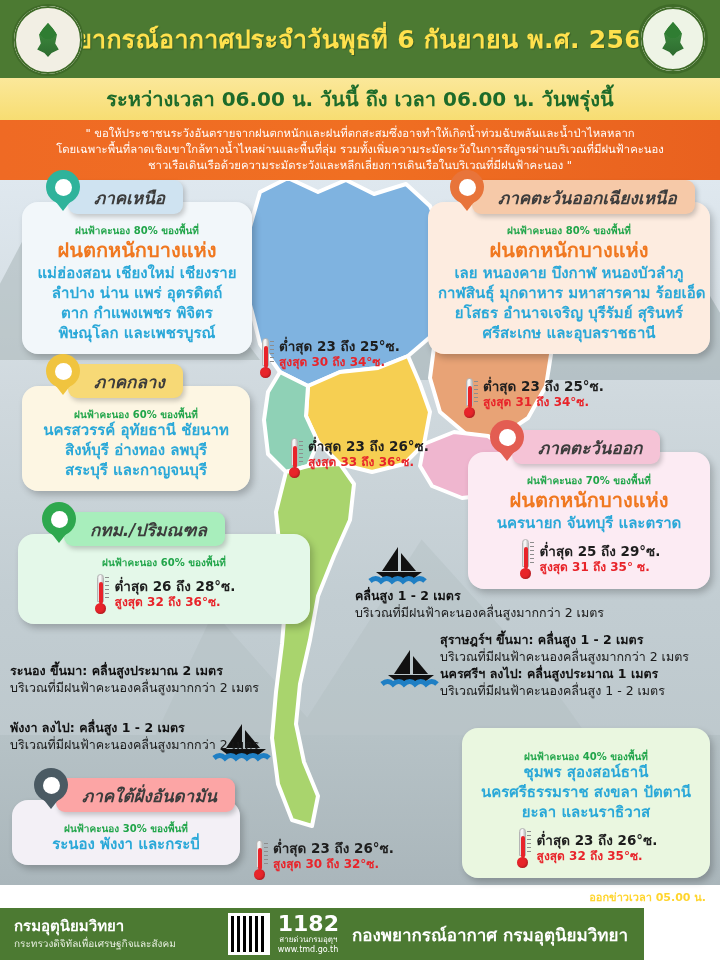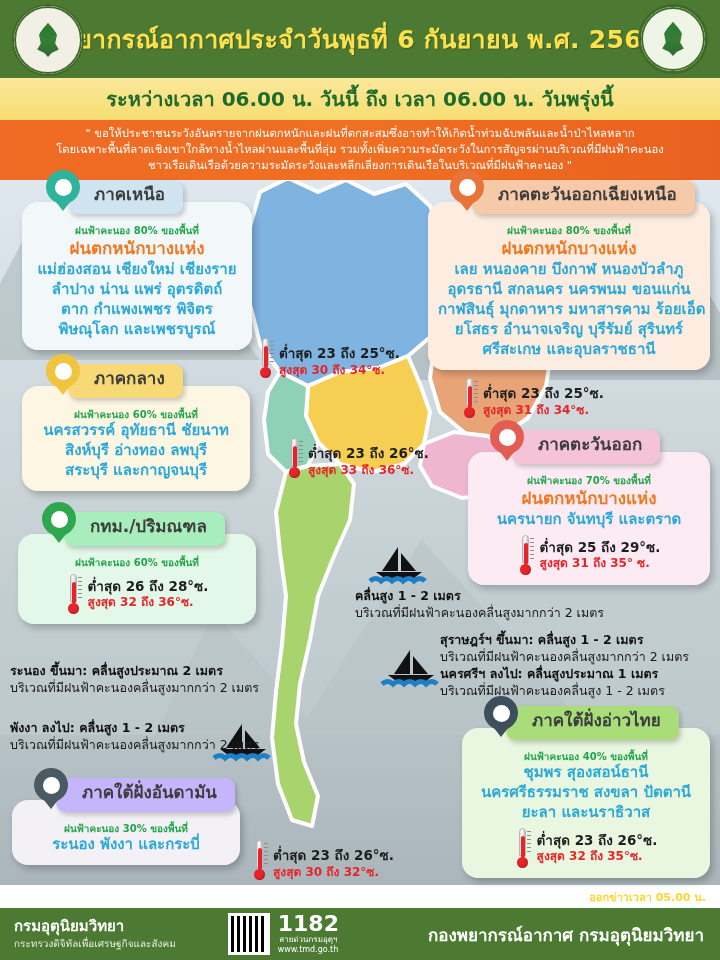--- a/index.html
+++ b/index.html
@@ -78,40 +78,40 @@
     background:linear-gradient(#b6c2c6,#aab6bb);
   }
 
   
   .mapsvg{ position:absolute; left:168px; top:-8px; }
 
   
   .card{ position:absolute; border-radius:16px; box-shadow:3px 4px 7px rgba(0,0,0,.22); }
   .card-tab{
     position:absolute; top:-22px; left:46px; height:34px;
-    border-radius:9px; display:flex; align-items:flex-start;
-    padding:0 18px 0 26px; box-shadow:2px 3px 5px rgba(0,0,0,.2); z-index:1;
+    border-radius:9px; display:flex; align-items:center;
+    padding:0 18px 0 26px; box-shadow:2px 3px 5px rgba(0,0,0,.2); z-index:1;font-style:italic;
   }
   .card-tab .tab-label{ font-size:17px; font-weight:bold; color:#3c3c3c; white-space:nowrap;}
   .pin{
     position:absolute; left:-22px; top:-10px; width:34px; height:46px; z-index:3;
   }
   .pin .head{
     width:34px;height:34px;border-radius:50%;
     display:flex;align-items:center;justify-content:center;
   }
   .pin .head i{ display:block; width:17px;height:17px;border-radius:50%;background:#fff;}
   .pin .tail{
     width:0;height:0;margin:-7px auto 0;
     border-left:11px solid transparent;border-right:11px solid transparent;
   }
   .card-body{ padding:22px 10px 10px; text-align:center; border-radius:16px; }
   .ln{ line-height:1.33; white-space:nowrap;}
   .ln-green{ color:#21a54a; font-weight:bold; font-size:10px;}
-  .ln-orange{ color:#f07820; font-weight:bold; font-size:17px;}
+  .ln-orange{ color:#f07820; font-weight:bold; font-size:20px;}
   .ln-blue{ color:#2aa8d8; font-weight:bold; font-size:15px;}
 
   
   .thermo{ position:relative; width:15px; height:40px; flex:0 0 15px;}
   .thermo .stem{
     position:absolute;left:4px;top:0;width:7px;height:28px;border-radius:4px 4px 0 0;
     background:linear-gradient(90deg,#d8d8d8,#fff 40%,#bdbdbd);
     border:1px solid #b5b5b5;
   }
   .thermo .fill{
@@ -124,35 +124,35 @@
   .thermo .ticks{
     position:absolute; left:12px; top:3px; width:4px; height:22px;
     background:repeating-linear-gradient(#8d8d8d 0 1px, transparent 1px 4px);
   }
   .temprow{ display:flex; align-items:center; justify-content:center; gap:7px; margin-top:5px;}
   .temptxt{ text-align:left; }
   .t-min{ color:#1e1e1e; font-weight:bold; font-size:13.5px; line-height:1.28; white-space:nowrap;}
   .t-max{ color:#e8242a; font-weight:bold; font-size:12px; line-height:1.28; white-space:nowrap;}
 
   
-  .floattemp{ position:absolute; display:flex; align-items:flex-end; gap:6px; z-index:5;}
+  .floattemp{ position:absolute; display:flex; align-items:flex-start; gap:6px; z-index:5;}
 
   
   .wave{ position:absolute; z-index:5; }
   .wave .w-head{ font-size:12.5px; font-weight:bold; color:#101010; white-space:nowrap; line-height:1.35;}
   .wave .w-sub{ font-size:12.5px; color:#1a1a1a; white-space:nowrap; line-height:1.35;}
   .boat{ position:absolute; width:62px; height:40px; z-index:5;}
 
   
   .release{
     position:absolute; right:14px; top:888px;
     color:#ffd52e; font-size:11px; font-weight:bold; white-space:nowrap; z-index:8;
   }
   .footer{
-    position:absolute; left:0; top:908px; width:720px; height:52px;
+    position:absolute; left:0; top:908px; width:644px; height:52px;
     background:#4c7a32; display:flex; align-items:center;
   }
   .f-left{ padding-left:14px; }
   .f-org{ color:#fff; font-size:15px; font-weight:bold; line-height:1.1;}
   .f-min{ color:#eaf0e3; font-size:10px; line-height:1.3; margin-top:2px;}
   .qr{ margin-left:52px; width:42px; height:42px; background:#fff; padding:3px;}
   .qr-inner{
     width:100%;height:100%;
     background-image:
       repeating-linear-gradient(90deg,#000 0 3px,#fff 3px 6px),
@@ -239,21 +239,20 @@
             <i></i>
           </div>
         <div class="tail" style="border-top:14px solid #e8743a;"></div>
       </div>
       <span class="tab-label">ภาคตะวันออกเฉียงเหนือ</span>
     </div>
     <div class="card-body" style="background:#fdece0;">
       <div class="ln ln-green">ฝนฟ้าคะนอง 80% ของพื้นที่</div>
       <div class="ln ln-orange">ฝนตกหนักบางแห่ง</div>
       <div class="ln ln-blue">เลย หนองคาย บึงกาฬ หนองบัวลำภู</div>
-      <div class="ln ln-blue">อุดรธานี สกลนคร นครพนม ขอนแก่น</div>
       <div class="ln ln-blue">กาฬสินธุ์ มุกดาหาร มหาสารคาม ร้อยเอ็ด</div>
       <div class="ln ln-blue">ยโสธร อำนาจเจริญ บุรีรัมย์ สุรินทร์</div>
       <div class="ln ln-blue">ศรีสะเกษ และอุบลราชธานี</div>
     </div>
   </div>
 
   <div class="floattemp" style="left:258px; top:338px;">
     <div class="thermo">
       <div class="ticks"></div>
         <div class="stem"></div>
@@ -332,21 +331,21 @@
             <div class="bulb"></div>
         </div>
         <div class="temptxt">
           <div class="t-min">ต่ำสุด 25 ถึง  29°ซ.</div>
           <div class="t-max">สูงสุด 31 ถึง 35° ซ.</div>
         </div>
       </div>
     </div>
   </div>
 
-  <div class="card" style="left:18px; top:534px; width:238px;">
+  <div class="card" style="left:18px; top:534px; width:292px;">
     <div class="card-tab" style="background:#a8eebc; left:46px;">
       <div class="pin">
         <div class="head" style="background:#2ea84e;">
             <i></i>
           </div>
         <div class="tail" style="border-top:14px solid #2ea84e;"></div>
       </div>
       <span class="tab-label">กทม./ปริมณฑล</span>
     </div>
     <div class="card-body" style="background:#e4f8e9;">
@@ -401,29 +400,20 @@
     <div class="w-head">ระนอง ขึ้นมา: คลื่นสูงประมาณ  2 เมตร</div>
     <div class="w-sub">บริเวณที่มีฝนฟ้าคะนองคลื่นสูงมากกว่า   2 เมตร</div>
   </div>
 
   <div class="wave" style="left:10px; top:720px;">
     <div class="w-head">พังงา ลงไป: คลื่นสูง 1 - 2 เมตร</div>
     <div class="w-sub">บริเวณที่มีฝนฟ้าคะนองคลื่นสูงมากกว่า   2 เมตร</div>
   </div>
 
   <div class="card" style="left:462px; top:728px; width:248px;">
-    <div class="card-tab" style="background:#a9dd7a; left:44px;">
-      <div class="pin">
-        <div class="head" style="background:#3d4f5c;">
-            <i></i>
-          </div>
-        <div class="tail" style="border-top:14px solid #3d4f5c;"></div>
-      </div>
-      <span class="tab-label">ภาคใต้ฝั่งอ่าวไทย</span>
-    </div>
     <div class="card-body" style="background:#eaf7e0;">
       <div class="ln ln-green">ฝนฟ้าคะนอง 40% ของพื้นที่</div>
       <div class="ln ln-blue">ชุมพร สุองสอน์ธานี</div>
       <div class="ln ln-blue">นครศรีธรรมราช สงขลา ปัตตานี</div>
       <div class="ln ln-blue">ยะลา และนราธิวาส</div>
       <div class="temprow">
         <div class="thermo">
           <div class="ticks"></div>
             <div class="stem"></div>
             <div class="fill"></div>
@@ -431,21 +421,21 @@
         </div>
         <div class="temptxt">
           <div class="t-min">ต่ำสุด 23 ถึง  26°ซ.</div>
           <div class="t-max">สูงสุด 32 ถึง 35°ซ.</div>
         </div>
       </div>
     </div>
   </div>
 
   <div class="card" style="left:12px; top:800px; width:228px;">
-    <div class="card-tab" style="background:#c4b5fd; left:44px;">
+    <div class="card-tab" style="background:#fca5a5; left:44px;">
       <div class="pin">
         <div class="head" style="background:#4a5a63;">
             <i></i>
           </div>
         <div class="tail" style="border-top:14px solid #4a5a63;"></div>
       </div>
       <span class="tab-label">ภาคใต้ฝั่งอันดามัน</span>
     </div>
     <div class="card-body" style="background:#f3f0f6;">
       <div class="ln ln-green">ฝนฟ้าคะนอง 30% ของพื้นที่</div>

